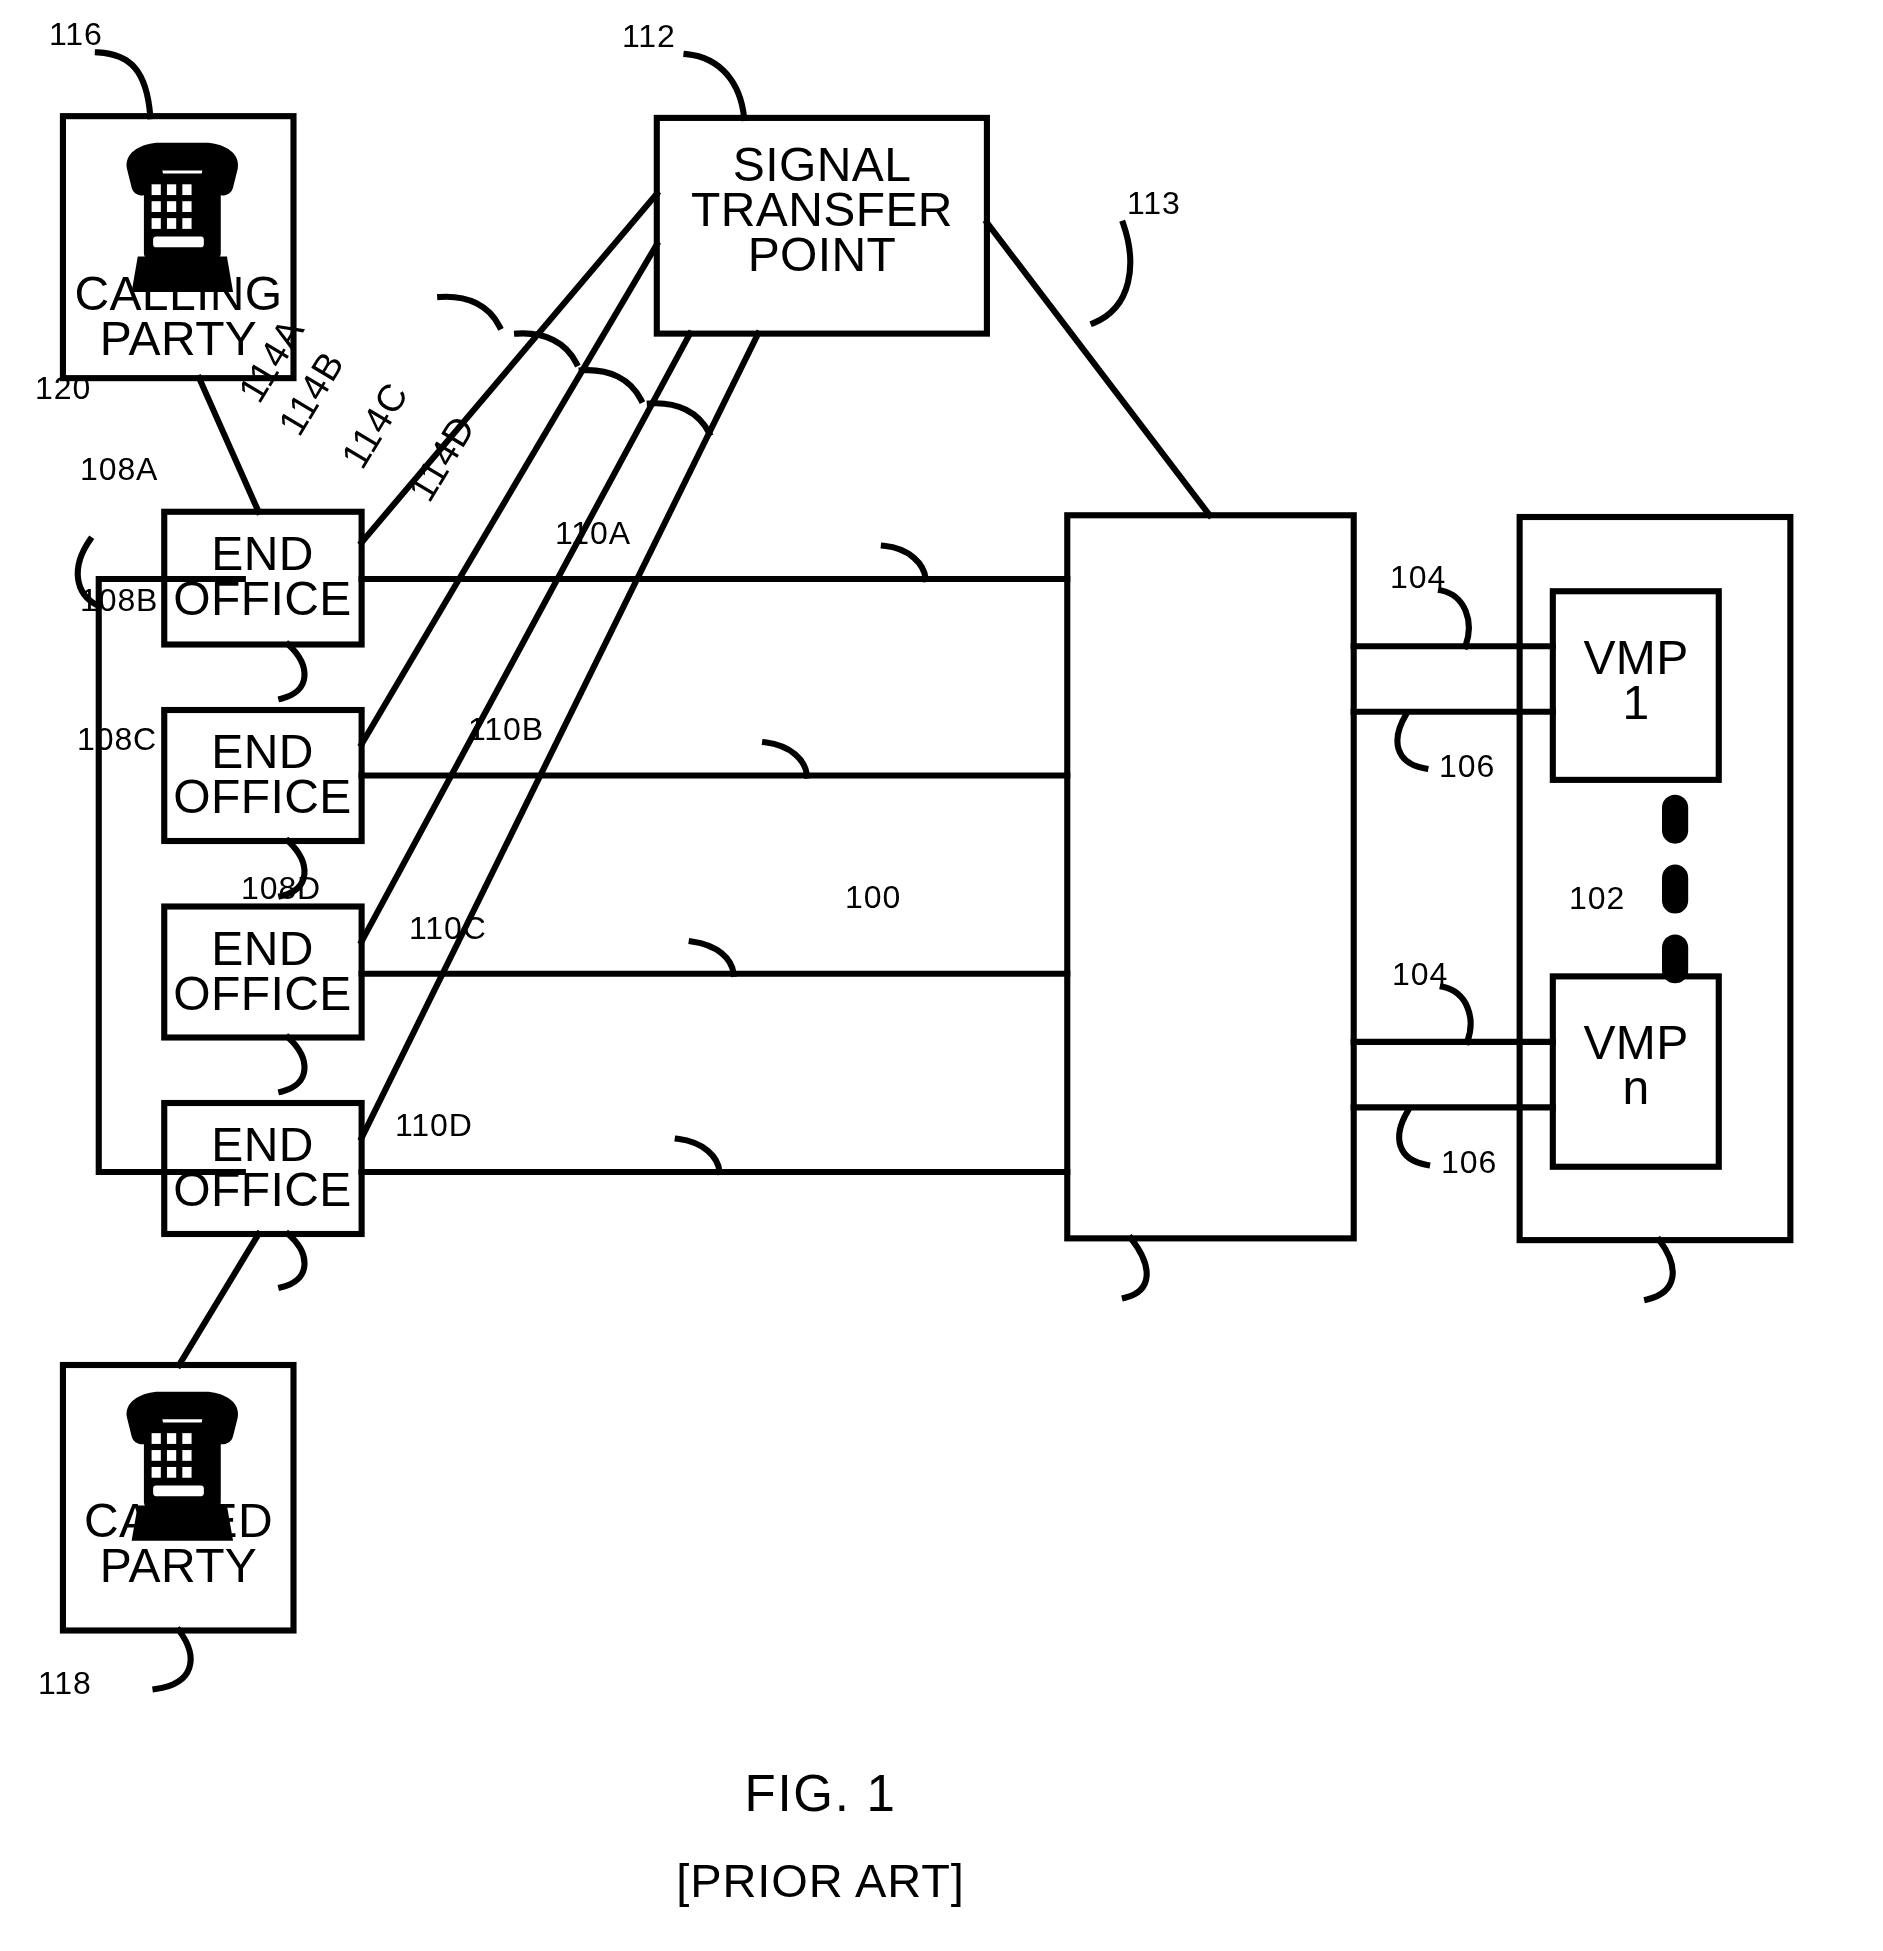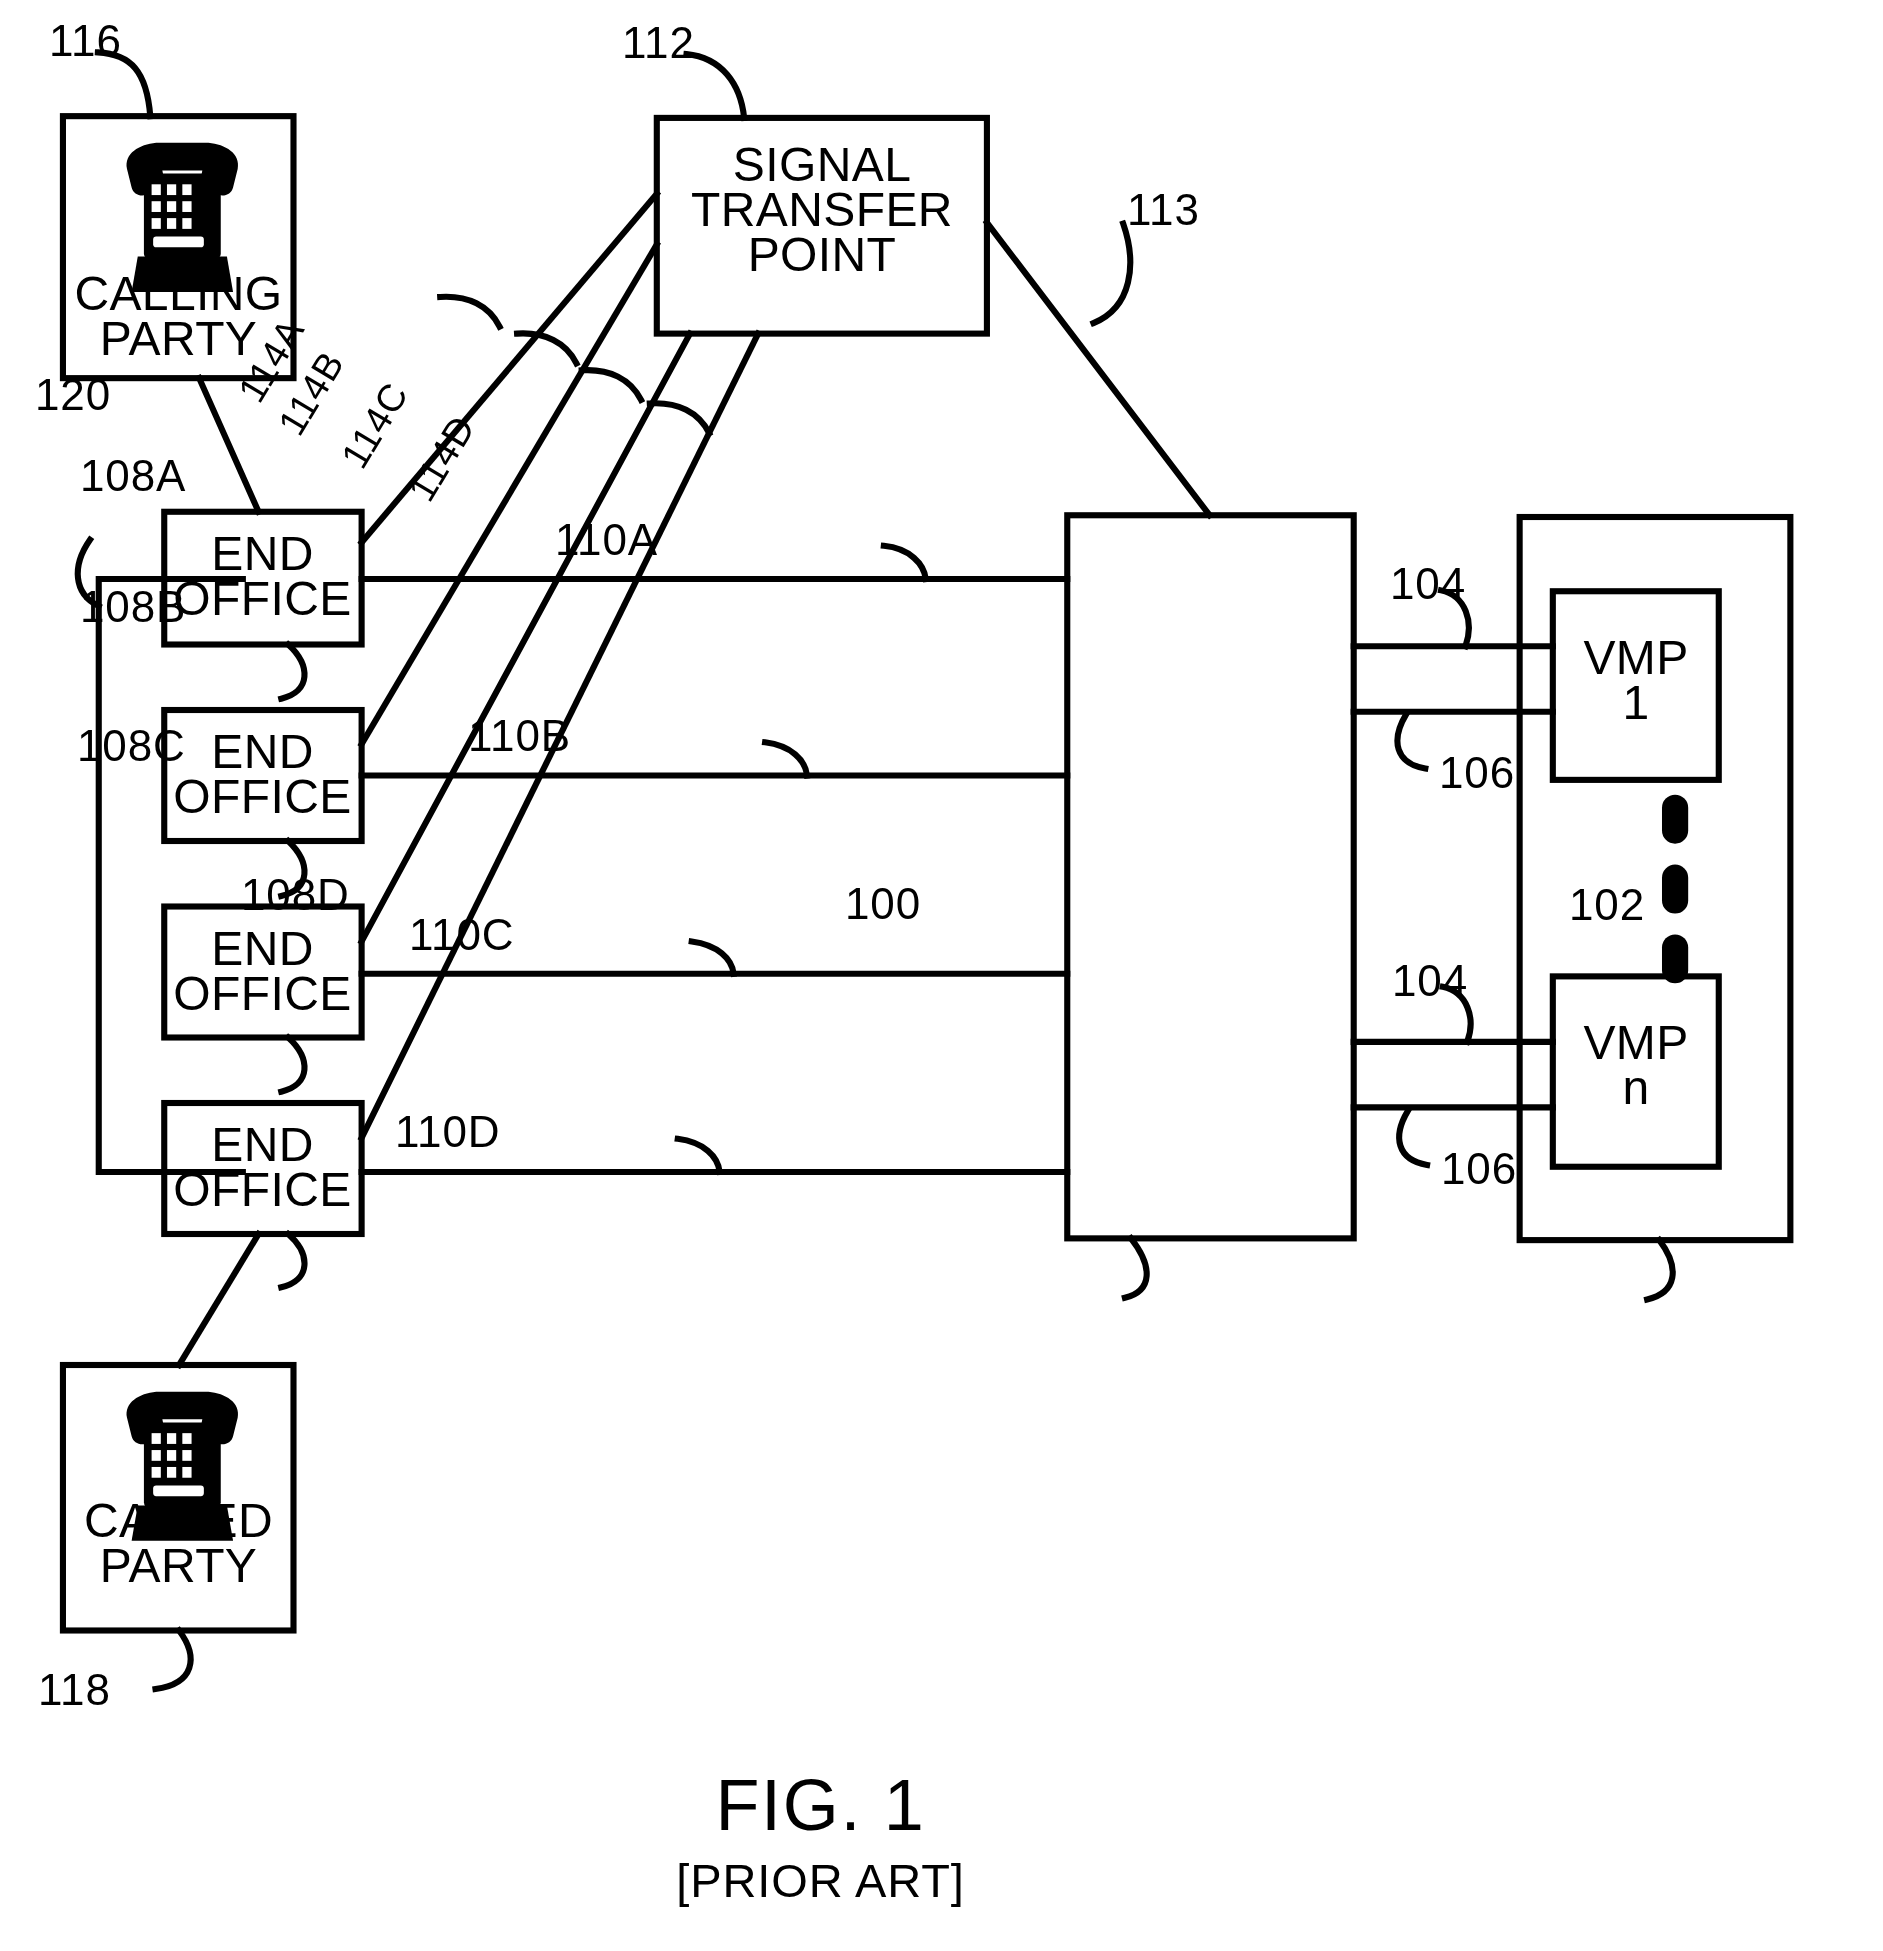--- a/index.html
+++ b/index.html
@@ -2,24 +2,24 @@
 <html style="font-size:14px"><head>
 <meta charset="utf-8">
 <style>
   html,body{margin:0;padding:0;background:#ffffff;}
   body{width:1883px;height:1951px;position:relative;overflow:hidden;
        font-family:"Liberation Sans", sans-serif;color:#000;}
   #stage{position:absolute;left:0;top:0;width:1883px;height:1951px;}
   svg#art{position:absolute;left:0;top:0;width:1883px;height:1951px;}
   .boxlabel{position:absolute;text-align:center;font-size:48px;line-height:45px;
             letter-spacing:0.4px;white-space:pre-line;}
-  .ref{position:absolute;font-size:44px;letter-spacing:0.9px;}
+  .ref{position:absolute;font-size:32px;letter-spacing:0.9px;}
   .diaglabel{position:absolute;font-size:38px;letter-spacing:0.9px;
              transform-origin:left bottom;white-space:nowrap;}
-  .fig{position:absolute;text-align:center;font-size:72px;letter-spacing:1.7px;}
+  .fig{position:absolute;text-align:center;font-size:51px;letter-spacing:1.7px;}
   .figsub{position:absolute;text-align:center;font-size:47px;letter-spacing:0.9px;}
 </style>
 </head>
 <body>
 
 <div id="stage">
 
   <svg id="art" viewBox="0 0 2156 2234">
     <g fill="none" stroke="#000" stroke-width="7" stroke-linecap="square">
 

